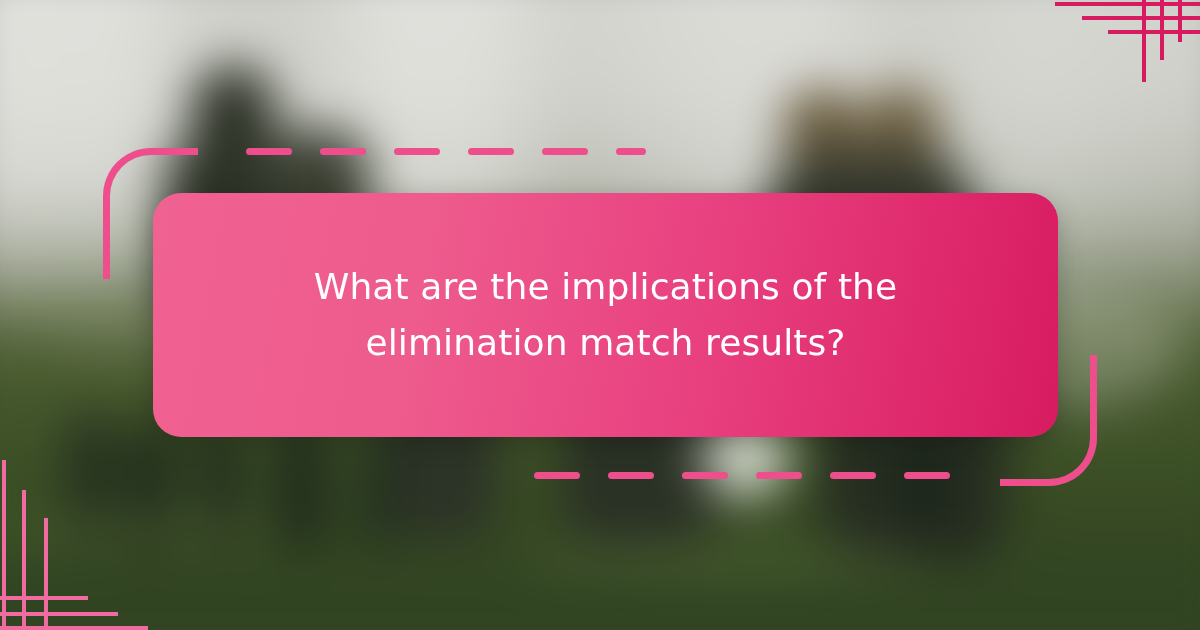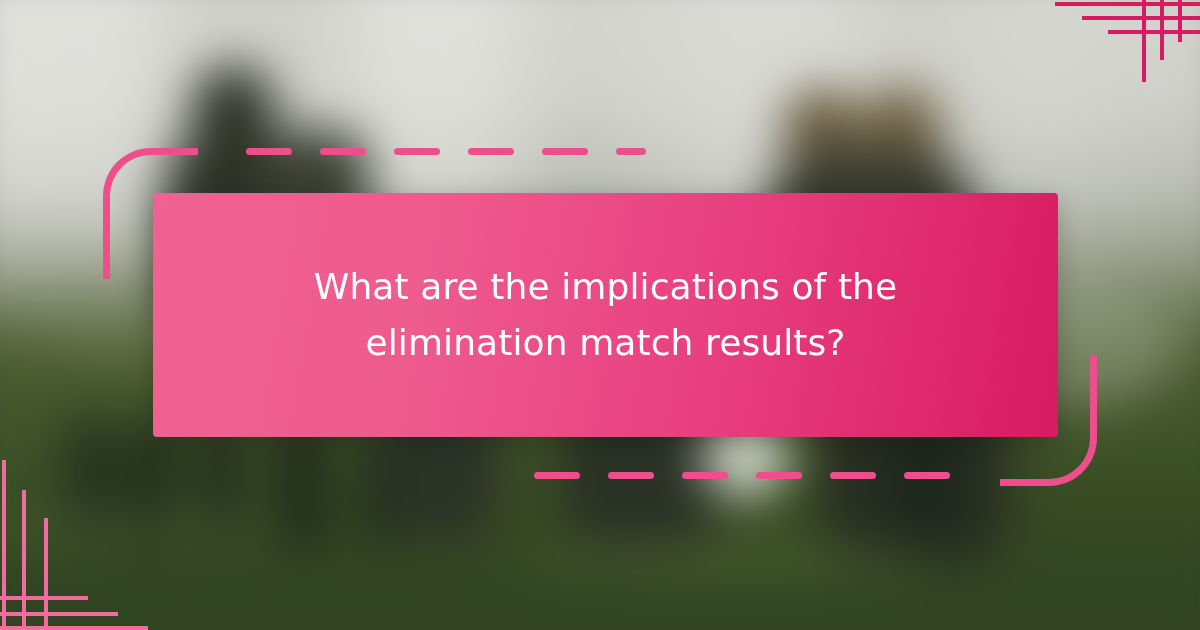--- a/index.html
+++ b/index.html
@@ -111,21 +111,21 @@
   }
   .dash.short { width: 30px; }
 
   
   #question-card {
     position: absolute;
     left: 153px;
     top: 193px;
     width: 905px;
     height: 244px;
-    border-radius: 4px;
+    border-radius: 28px;
     background: linear-gradient(100deg, #f06292 0%, #ee5b8d 30%, #e83f7f 62%, #d81b60 100%);
     box-shadow: 0 6px 26px rgba(0,0,0,0.22);
     display: flex;
     align-items: center;
     justify-content: center;
     box-sizing: border-box;
     padding: 0 78px;
   }
   #question-text {
     color: #ffffff;

